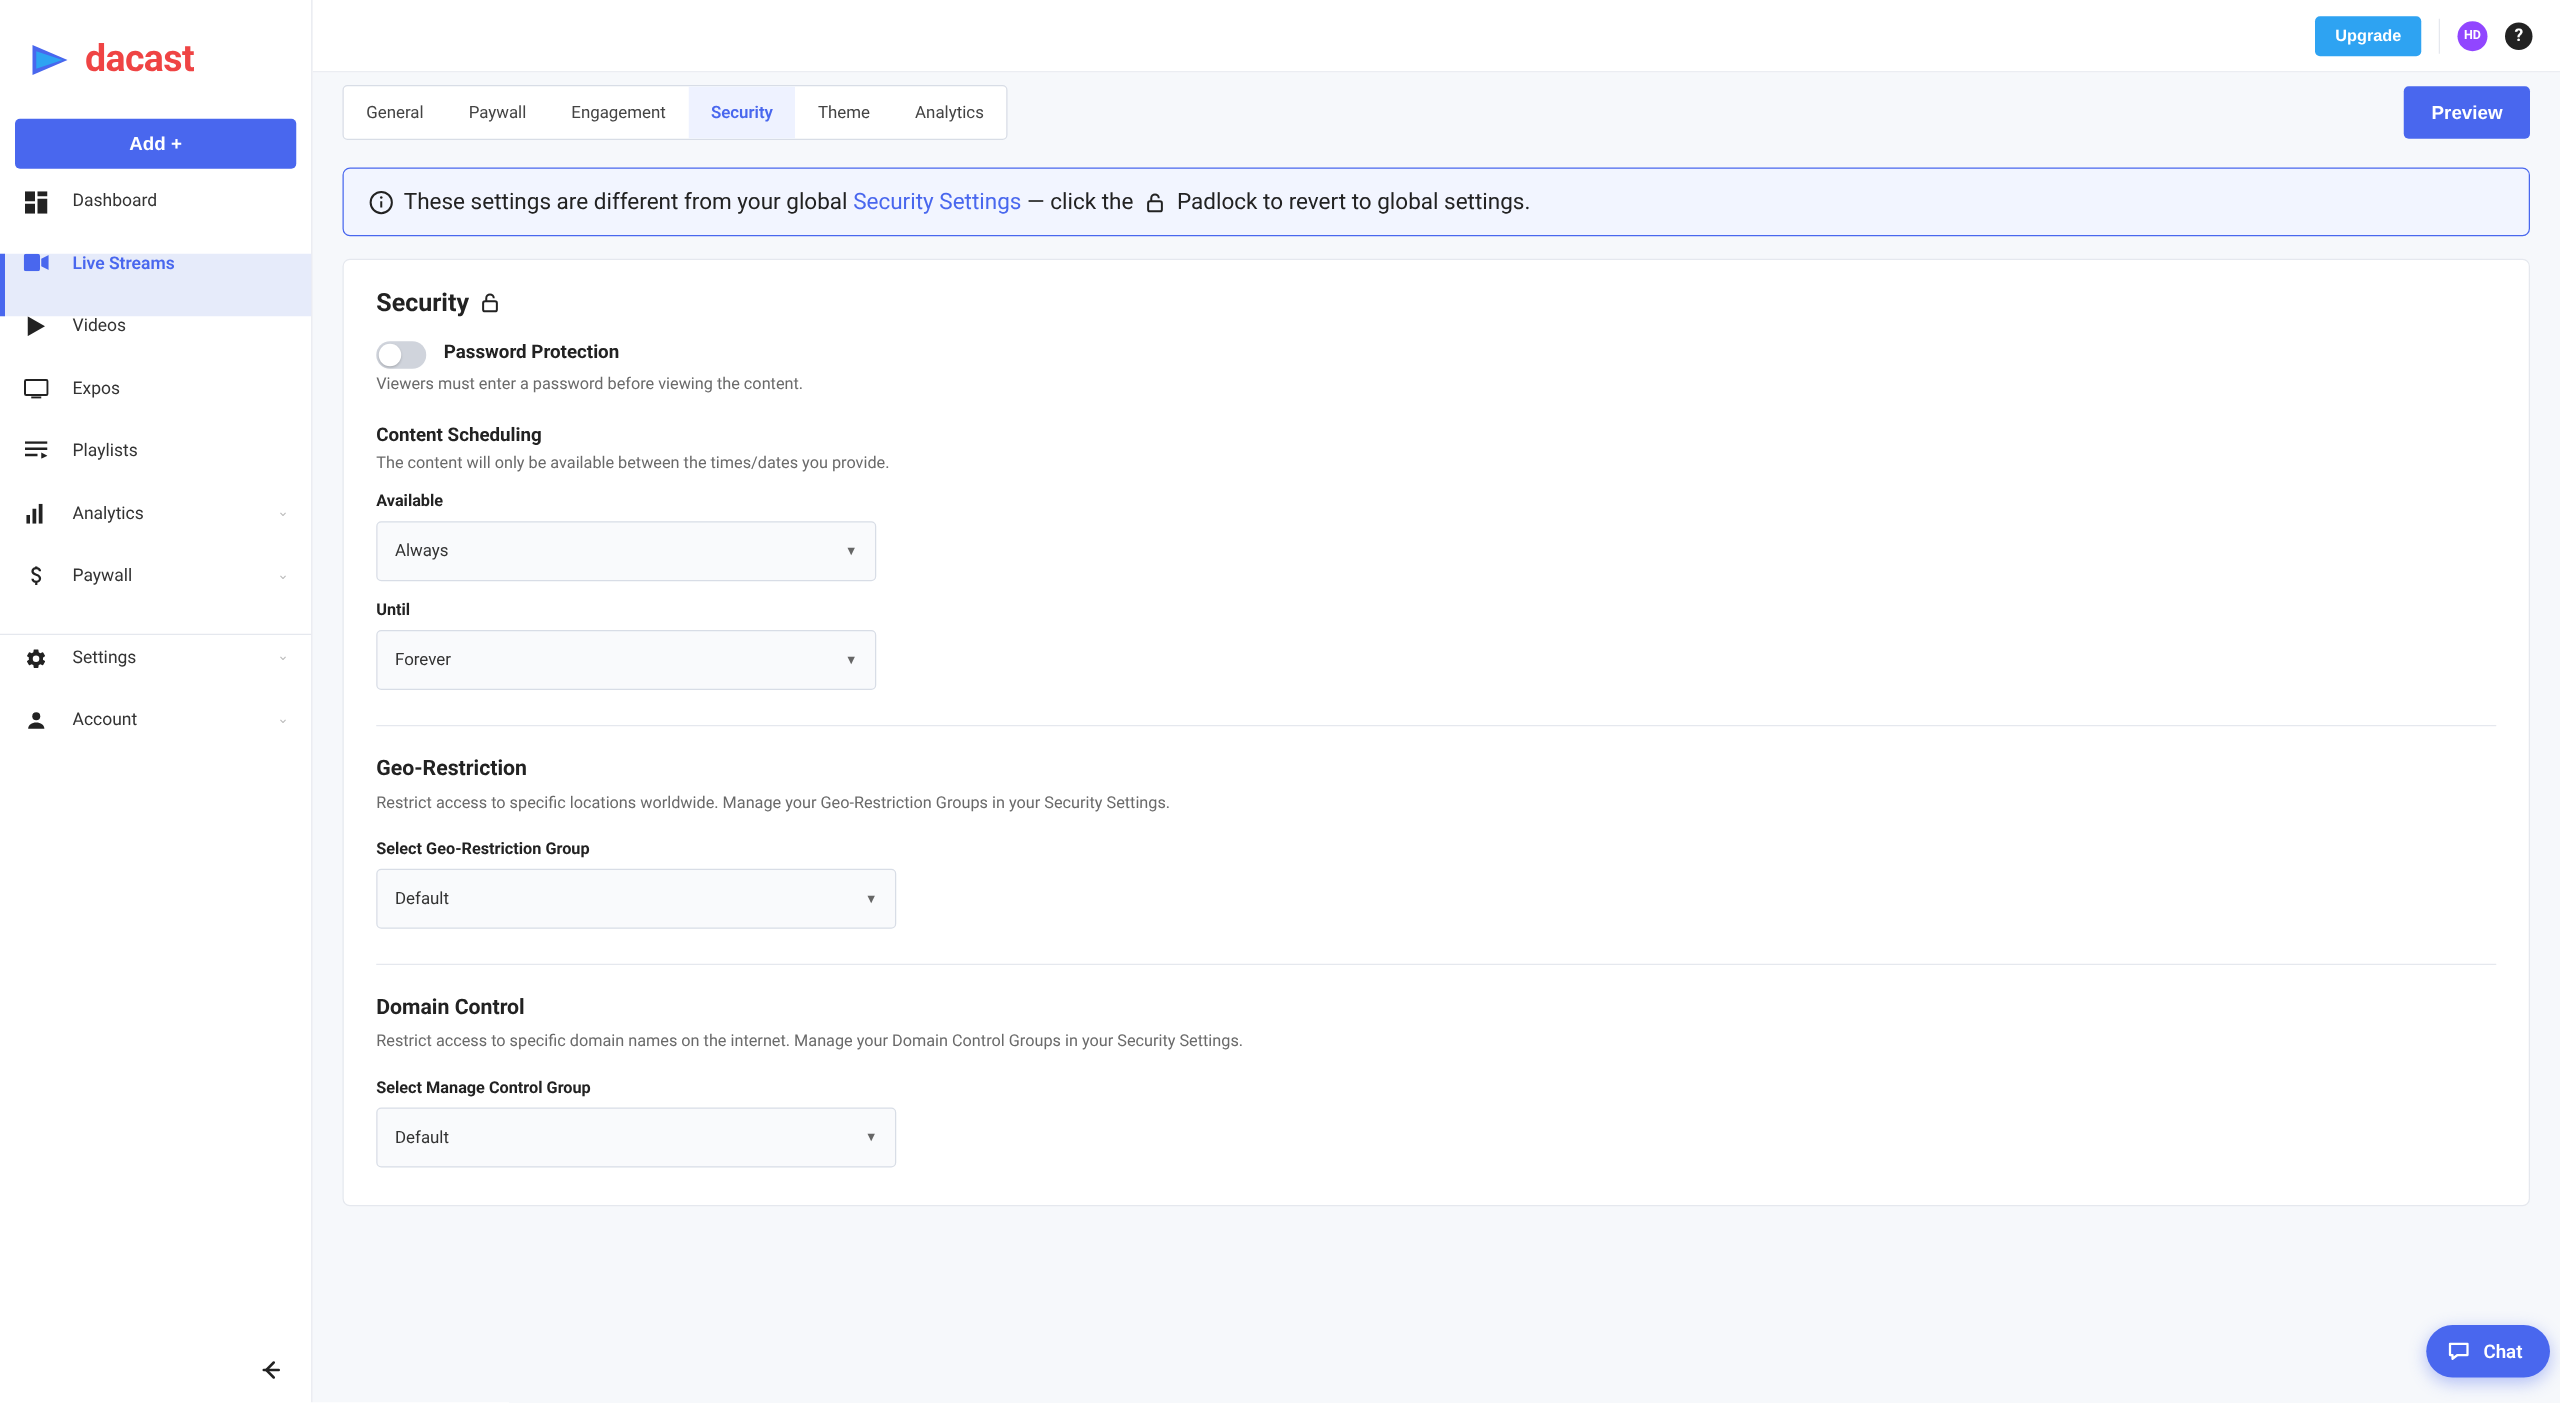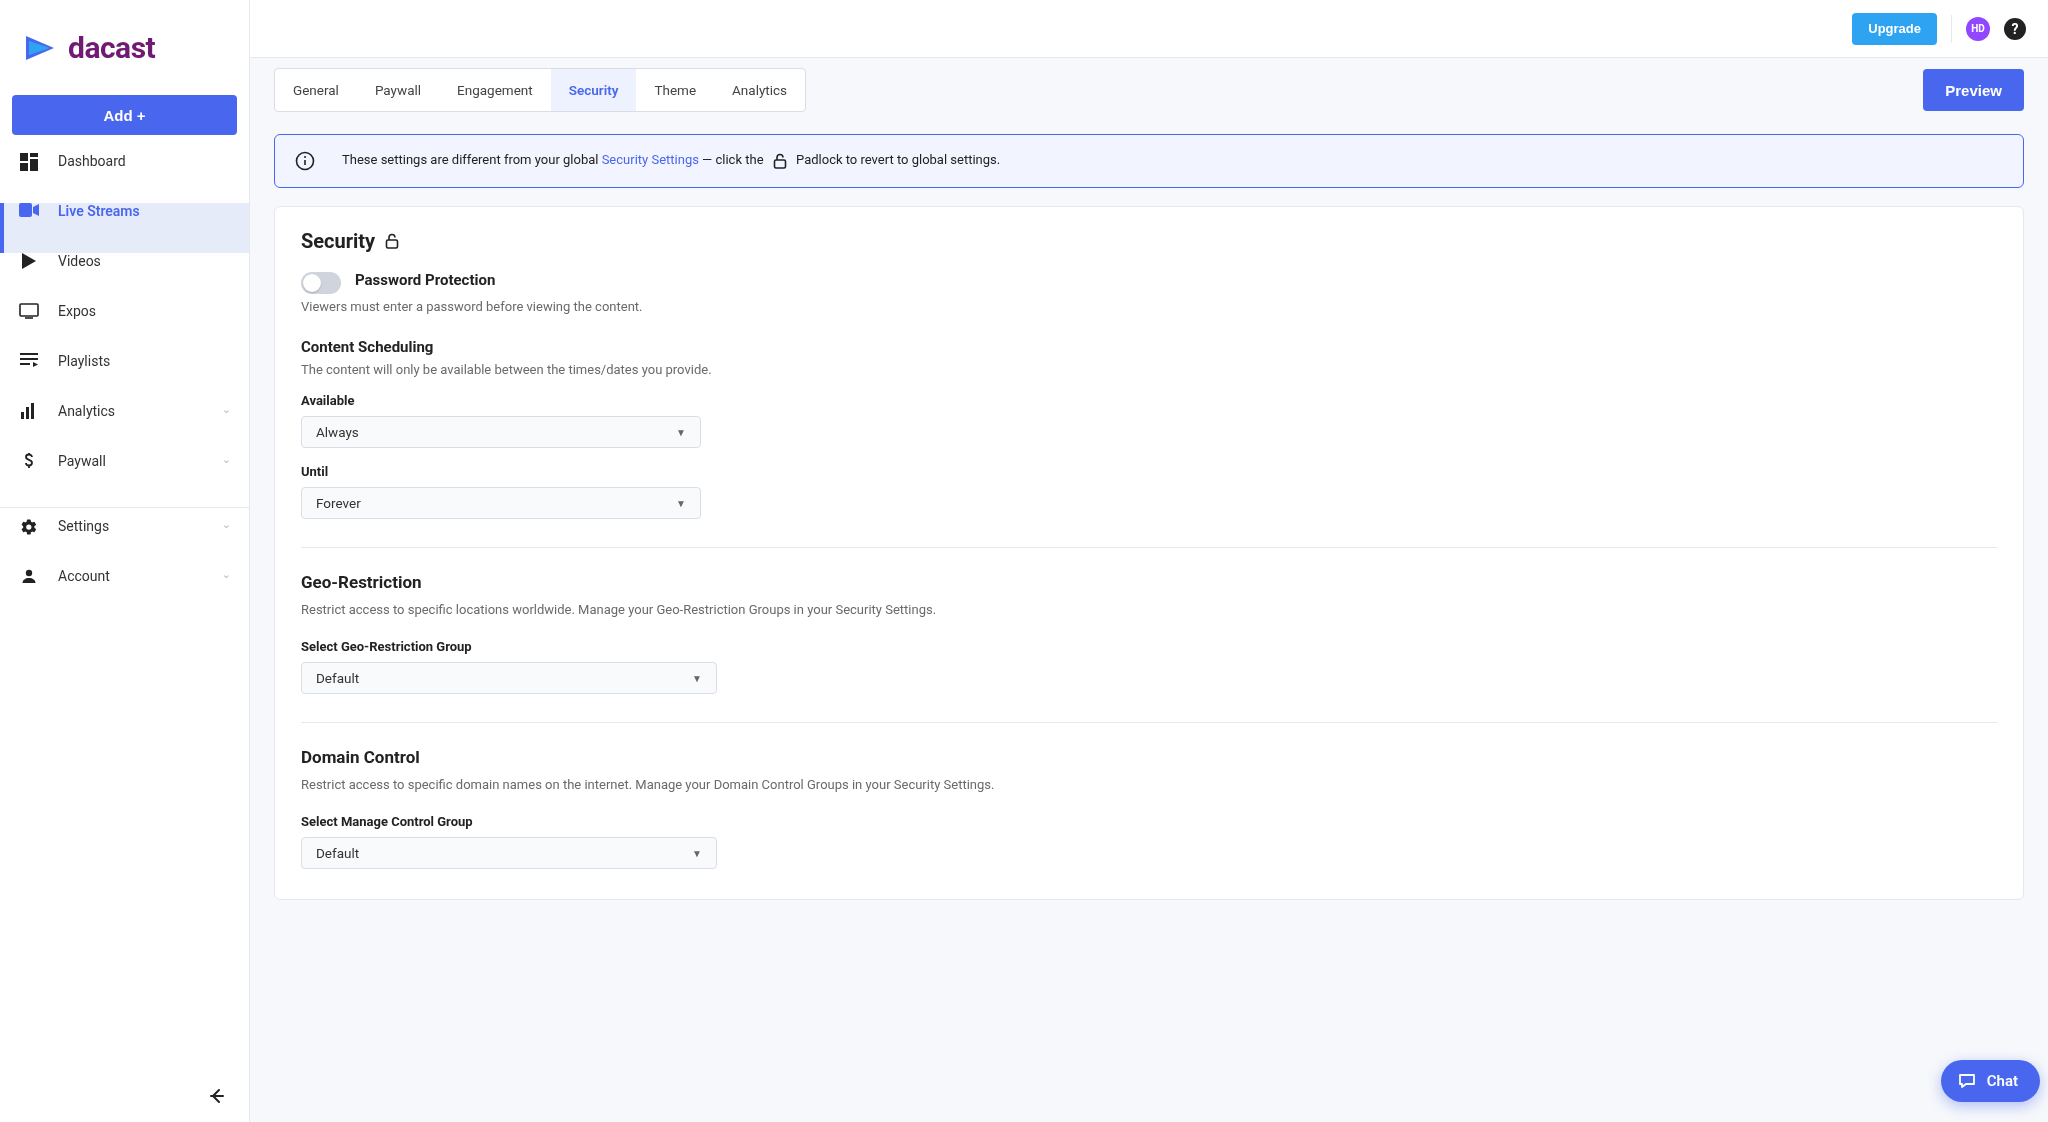--- a/index.html
+++ b/index.html
@@ -21,21 +21,21 @@
     font-size:14px;color:var(--text);background:#fff;
   }
   .app{display:flex;min-height:100vh;width:100%;}
   
   .sidebar{
     width:250px;flex:0 0 250px;border-right:1px solid var(--border-light);
     display:flex;flex-direction:column;background:#fff;position:relative;
   }
   .logo-wrap{padding:30px 24px 18px;display:flex;align-items:center;gap:6px;}
   .logo-mark{width:38px;height:32px;position:relative;}
-  .logo-text{font-size:30px;font-weight:700;letter-spacing:-0.5px;color:#701a75;}
+  .logo-text{font-size:30px;font-weight:700;letter-spacing:-0.5px;color:#ef4444;}
   .add-btn{
     margin:12px 12px 12px;background:var(--blue);color:#fff;border:none;
     border-radius:4px;height:40px;font-size:15px;font-weight:600;cursor:pointer;
   }
   .nav{list-style:none;margin:6px 0 0;padding:0;}
   .nav-item{
     display:flex;align-items:flex-start;gap:18px;padding:0 18px;height:50px;
     cursor:pointer;font-size:14px;color:#333;position:relative;
   }
   .nav-item.active{background:var(--sidebar-active);color:var(--blue);font-weight:600;}
@@ -73,21 +73,21 @@
     padding:0 18px;height:42px;display:flex;align-items:center;font-size:13.5px;
     color:#444;cursor:pointer;
   }
   .tab.active{background:#eef2ff;color:var(--blue);font-weight:600;}
   .preview-btn{
     background:var(--blue);color:#fff;border:none;border-radius:4px;height:42px;
     padding:0 22px;font-weight:600;font-size:15px;cursor:pointer;
   }
   .info-banner{
     margin-top:22px;border:1.5px solid var(--blue);border-radius:6px;background:#f2f5ff;
-    padding:16px 20px;display:flex;align-items:center;gap:27px;font-size:13px;color:#222;
+    padding:16px 20px;display:flex;align-items:center;gap:8px;font-size:18px;color:#222;
   }
   .info-banner .icon-slot{flex:0 0 20px;display:flex;align-items:center;}
   .info-banner a{color:var(--blue);text-decoration:none;}
   .lock-inline{display:inline-flex;vertical-align:middle;margin:0 4px;}
   .panel{
     margin-top:18px;background:#fff;border:1px solid var(--border-light);border-radius:6px;
     padding:20px 26px 30px;
   }
   .panel h1{display:flex;align-items:center;gap:8px;font-size:20px;margin:2px 0 18px;font-weight:700;}
   .panel h2{font-size:15px;margin:0 0 6px;font-weight:700;}
@@ -96,21 +96,21 @@
   .row-toggle{display:flex;align-items:center;gap:14px;margin-bottom:0;}
   .toggle{
     width:40px;height:22px;border-radius:11px;background:#d0d4dc;position:relative;cursor:pointer;flex:0 0 40px;
   }
   .toggle::after{
     content:"";position:absolute;width:18px;height:18px;border-radius:50%;background:#fff;
     top:2px;left:2px;box-shadow:0 1px 2px rgba(0,0,0,.2);
   }
   .field-label{font-size:13px;font-weight:700;margin:16px 0 8px;display:block;}
   .select{
-    width:400px;max-width:100%;height:32px;border:1px solid var(--border);border-radius:4px;
+    width:400px;max-width:100%;height:48px;border:1px solid var(--border);border-radius:4px;
     background:#f9fafc;display:flex;align-items:center;justify-content:space-between;
     padding:4px 14px;font-size:13.5px;color:#333;cursor:pointer;
   }
   .select .caret{font-size:10px;color:#666;}
   .section-div{height:1px;background:var(--border-light);margin:28px 0 24px;}
   .section-block{margin-top:4px;}
   .section-block p{margin:4px 0 0;}
   
   .chat-pill{
     position:fixed;right:8px;bottom:20px;background:var(--blue);color:#fff;

